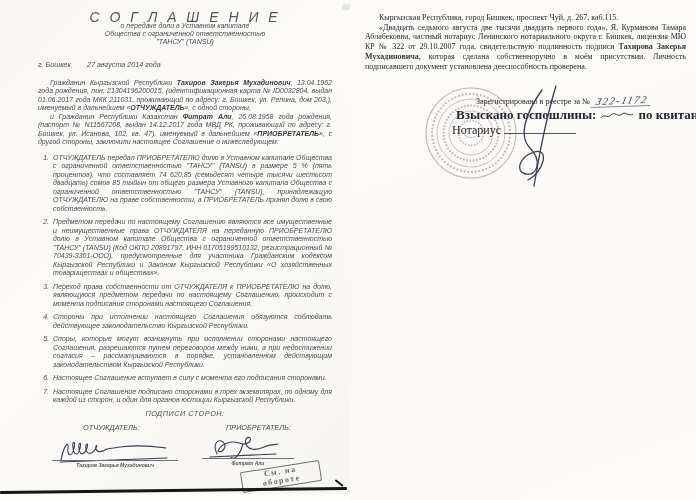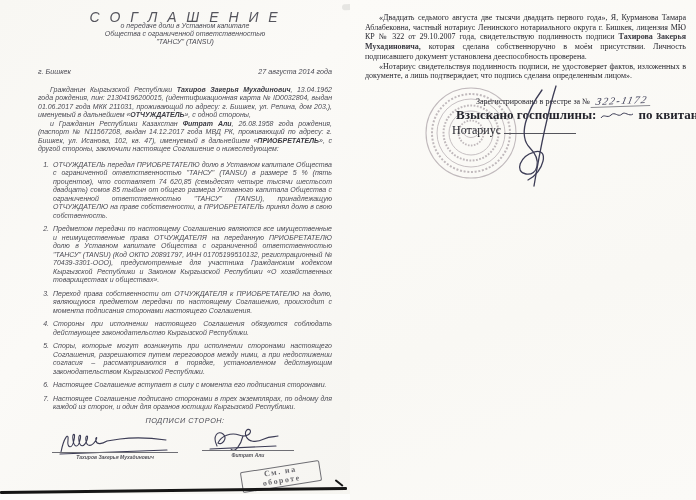--- a/index.html
+++ b/index.html
@@ -13,21 +13,21 @@
   
   .page-left{
     position:absolute;left:0;top:0;width:350px;height:494px;
     background:linear-gradient(135deg,#f8f7f3 0%,#fbfaf7 45%,#f6f5f1 100%);
     padding:12px 18px 0 38px;
     font-style:italic;color:var(--left-ink);
     font-size:7px;line-height:8.5px;
   }
   .doc-title{text-align:center;font-size:14px;letter-spacing:3px;line-height:10px;color:#55555d;}
   .doc-subtitle{text-align:center;font-size:7px;line-height:8px;}
-  .place-date{display:flex;justify-content:space-between;margin-top:22px;font-size:7.2px;}
+  .place-date{display:flex;margin-top:15px;font-size:7.2px;gap:16px;}
   .para{text-align:justify;text-indent:12px;}
   .intro1{margin-top:9px;}
   .b{font-weight:bold;color:#3a3a42;}
   ol.clauses{margin:7px 0 0 0;padding-left:13px;}
   ol.clauses li{text-align:justify;margin-bottom:5px;padding-left:2px;}
   .sig-header{text-align:center;font-size:7.3px;letter-spacing:.5px;}
   .sig-labels{display:flex;margin-top:6px;font-size:7.3px;}
   .sig-labels div{width:50%;text-align:center;}
   .sigzone{position:relative;height:52px;}
   .sig-svg{position:absolute;}
@@ -89,20 +89,24 @@
       <li>ОТЧУЖДАТЕЛЬ передал ПРИОБРЕТАТЕЛЮ долю в Уставном капитале Общества с ограниченной ответственностью "ТАНСУ" (TANSU) в размере 5 % (пять процентов), что составляет 74 620,85 (семьдесят четыре тысячи шестьсот двадцать) сомов 85 тыйын от общего размера Уставного капитала Общества с ограниченной ответственностью "ТАНСУ" (TANSU), принадлежащую ОТЧУЖДАТЕЛЮ на праве собственности, а ПРИОБРЕТАТЕЛЬ принял долю в свою собственность.</li>
       <li>Предметом передачи по настоящему Соглашению являются все имущественные и неимущественные права ОТЧУЖДАТЕЛЯ на переданную ПРИОБРЕТАТЕЛЮ долю в Уставном капитале Общества с ограниченной ответственностью "ТАНСУ" (TANSU) (Код ОКПО 20891797, ИНН 01705199510132, регистрационный № 70439-3301-ООО), предусмотренные для участника Гражданским кодексом Кыргызской Республики и Законом Кыргызской Республики «О хозяйственных товариществах и обществах».</li>
       <li>Переход права собственности от ОТЧУЖДАТЕЛЯ к ПРИОБРЕТАТЕЛЮ на долю, являющуюся предметом передачи по настоящему Соглашению, происходит с момента подписания сторонами настоящего Соглашения.</li>
       <li>Стороны при исполнении настоящего Соглашения обязуются соблюдать действующее законодательство Кыргызской Республики.</li>
       <li>Споры, которые могут возникнуть при исполнении сторонами настоящего Соглашения, разрешаются путем переговоров между ними, а при недостижении согласия – рассматриваются в порядке, установленном действующим законодательством Кыргызской Республики.</li>
       <li>Настоящее Соглашение вступает в силу с момента его подписания сторонами.</li>
       <li>Настоящее Соглашение подписано сторонами в трех экземплярах, по одному для каждой из сторон, и один для органов юстиции Кыргызской Республики.</li>
     </ol>
 
     <div class="sig-header">ПОДПИСИ СТОРОН:</div>
+    <div class="sig-labels">
+      <div>ОТЧУЖДАТЕЛЬ:</div>
+      <div>ПРИОБРЕТАТЕЛЬ:</div>
+    </div>
 
     <div class="sigzone">
 
       <svg class="sig-svg" style="left:18px;top:4px" width="116" height="30" viewBox="0 0 116 30">
         <g fill="none" stroke="#3c3c55" stroke-width="1.1" stroke-linecap="round">
           <path d="M5,23 C8,8 13,3 12,11 C11,19 16,21 18,11 C20,3 16,4 17,11 C18,18 22,20 24,11 C26,4 22,5 23,12 C24,18 28,19 31,11 C33,5 29,6 30,12 C31,18 36,18 40,11 C42,7 39,8 40,12 C41,16 46,15 51,12 L64,10 C80,8 96,9 110,11"></path>
           <path d="M4,25 L111,21"></path>
         </g>
       </svg>
       <div class="sig-line" style="left:14px;top:27px;width:126px"></div>
@@ -123,22 +127,22 @@
   <div class="stamp">
     <div>См. на</div>
     <div>обороте</div>
   </div>
 
   <div class="edge-line"></div>
   <div class="edge-hook"></div>
   <div class="smudge"></div>
 
   <div class="page-right">
+    <p class="para">Кыргызская Республика, город Бишкек, проспект Чуй, д. 267, каб.115.</p>
     <p class="para" style="text-align:justify"><span>«Двадцать седьмого августа две тысячи двадцать первого года», Я, Курманова Тамара Аблабековна, частный нотариус Ленинского нотариального округа г. Бишкек, лицензия МЮ КР № 322 от 29.10.2007 года, свидетельствую подлинность подписи </span><span class="b">Тахирова Закерья Мухадиновича,</span><span> которая сделана собственноручно в моём присутствии. Личность подписавшего документ установлена дееспособность проверена.</span></p>
-    <p class="para" style="text-align:justify">«Нотариус свидетельствуя подлинность подписи, не удостоверяет фактов, изложенных в документе, а лишь подтверждает, что подпись сделана определенным лицом».</p>
 
     <svg class="seal-svg" width="98" height="98" viewBox="0 0 98 98">
       <g fill="none" stroke="currentColor">
         <circle cx="49" cy="49" r="45" stroke-width="1.1"></circle>
         <circle cx="49" cy="49" r="39" stroke-width="2" stroke-dasharray="2 1.7"></circle>
         <circle cx="49" cy="49" r="34" stroke-width="0.9"></circle>
         <circle cx="49" cy="49" r="27.5" stroke-width="2" stroke-dasharray="1.8 1.5"></circle>
         <circle cx="49" cy="49" r="22" stroke-width="0.9"></circle>
         <circle cx="49" cy="49" r="12.5" stroke-width="1.8" stroke-dasharray="1.6 1.4"></circle>
         <path d="M41,49 C45,43 53,43 57,49 C53,55 45,55 41,49 Z" stroke-width="0.9"></path>

